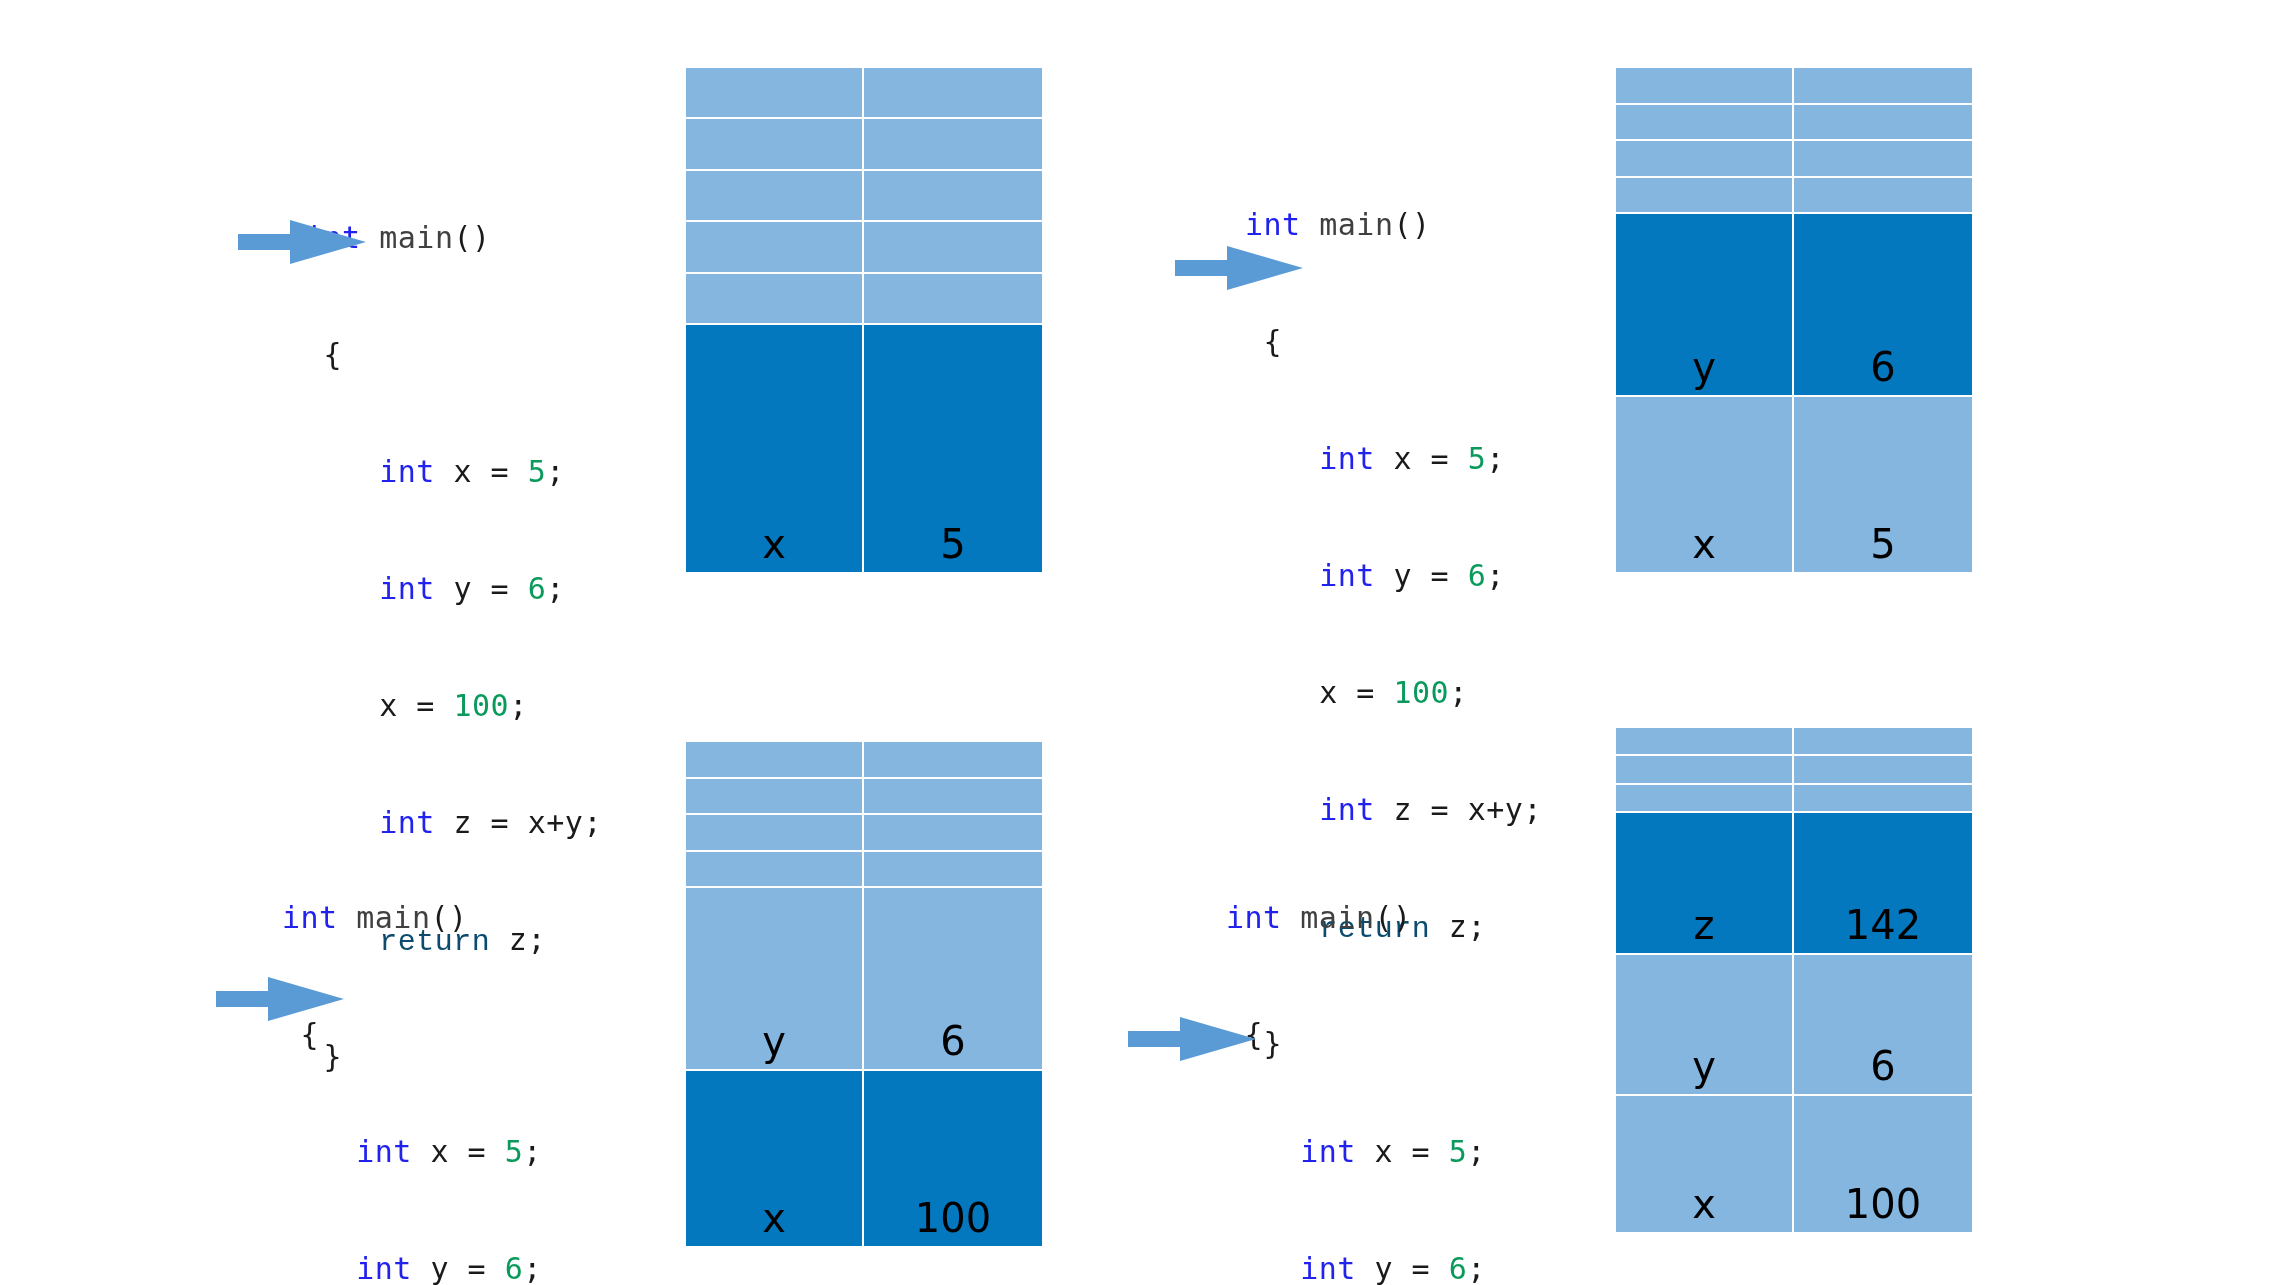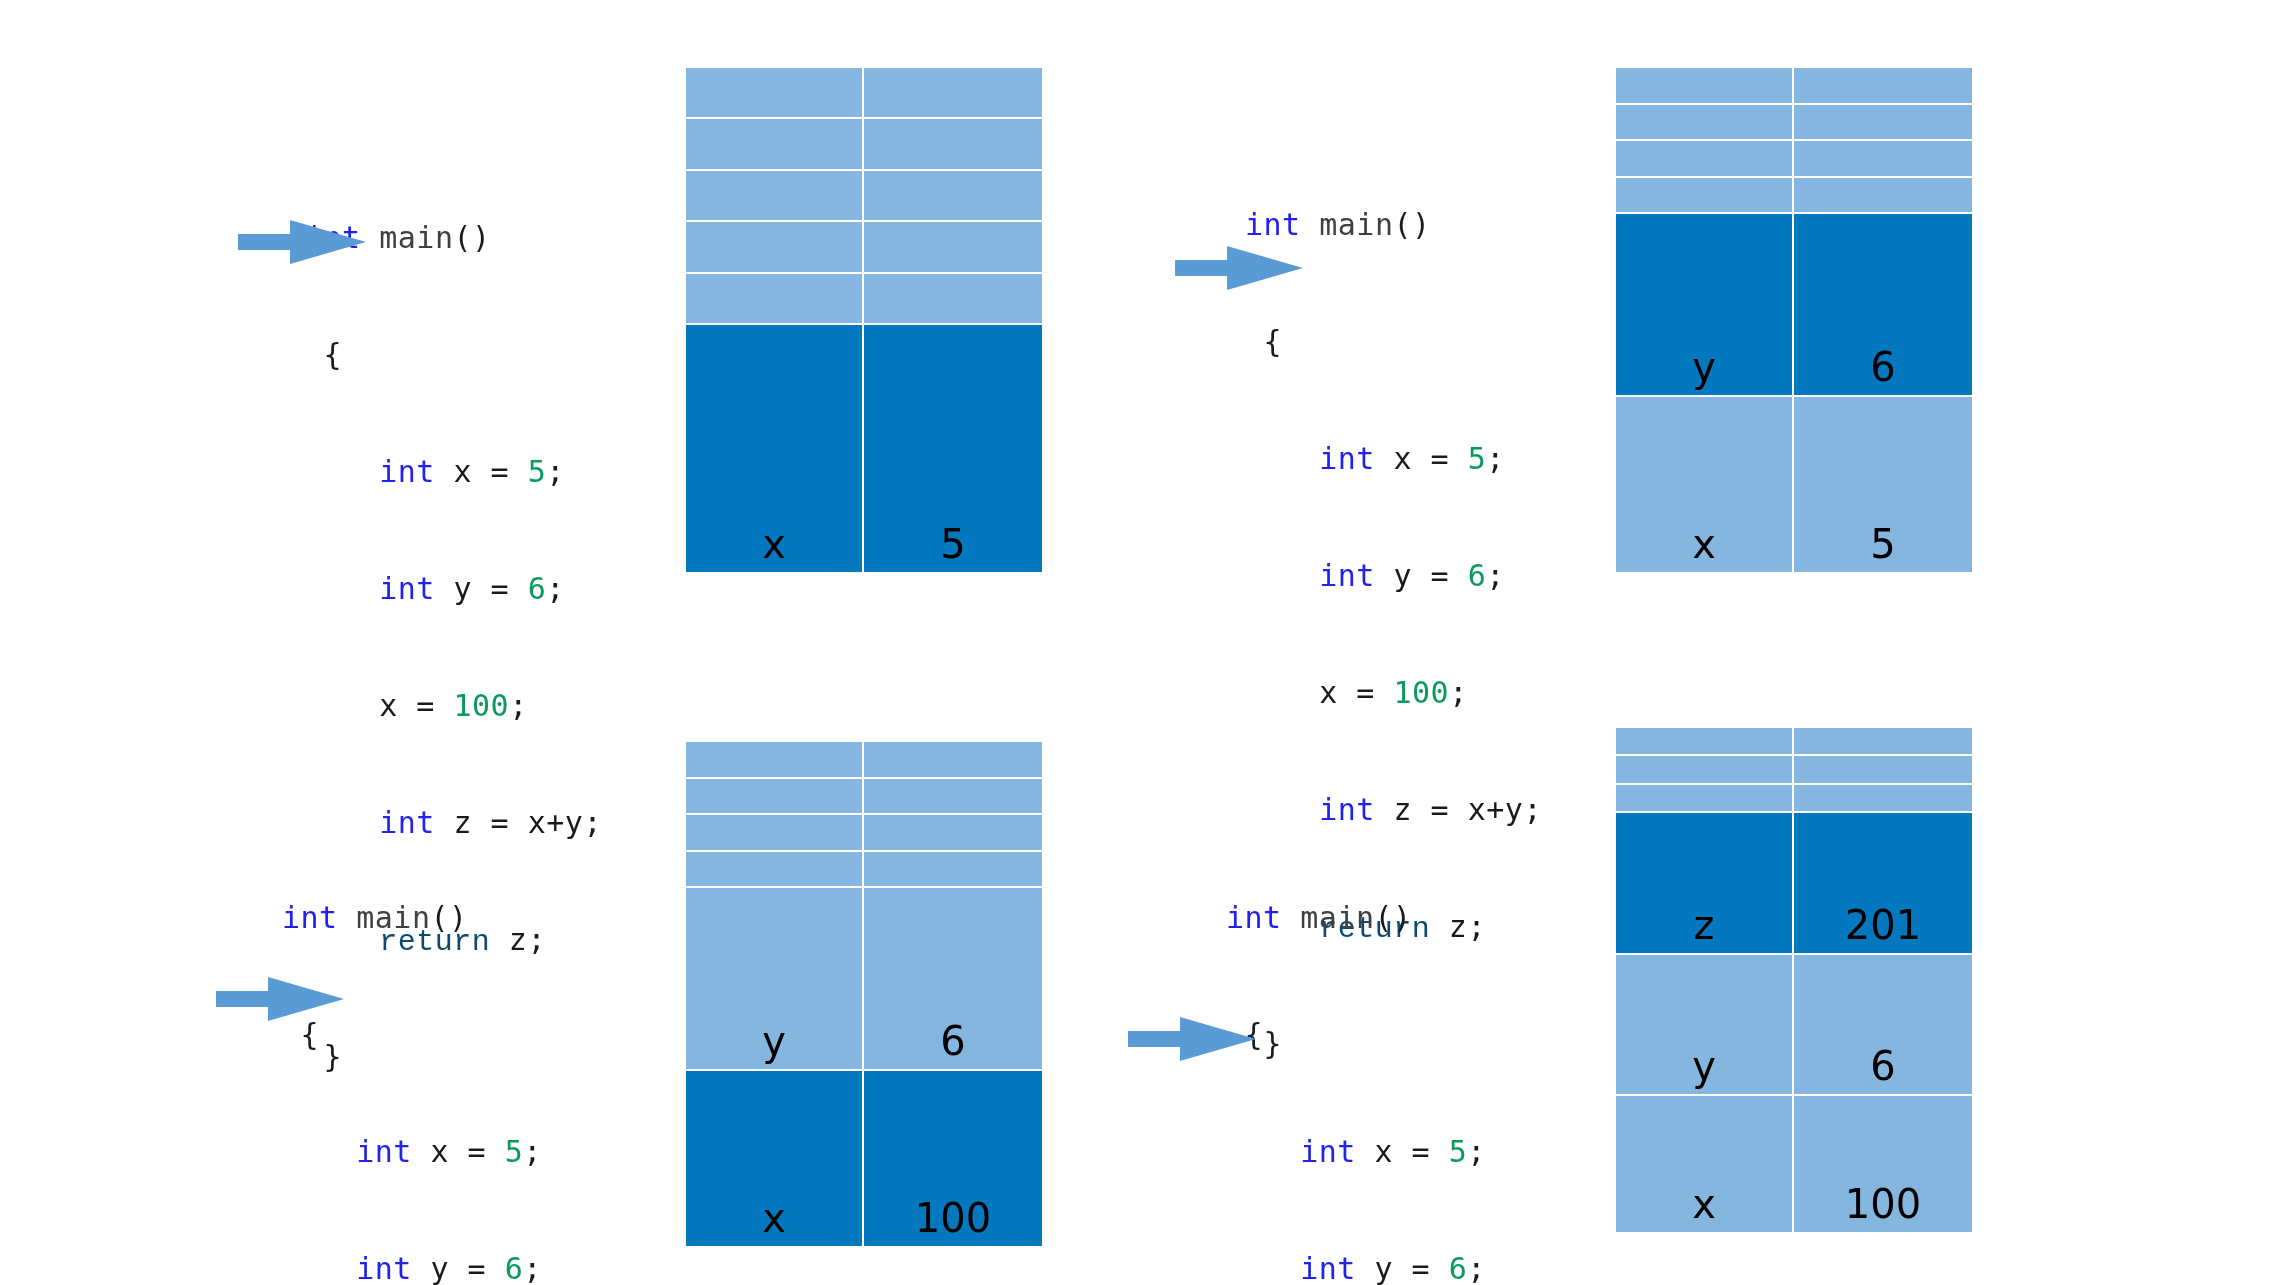--- a/index.html
+++ b/index.html
@@ -251,21 +251,21 @@
         <tr>
           <td class="empty"></td>
           <td class="last-col empty"></td>
         </tr>
         <tr>
           <td class="empty"></td>
           <td class="last-col empty"></td>
         </tr>
         <tr>
           <td class="filled">z</td>
-          <td class="last-col filled">201</td>
+          <td class="last-col filled">142</td>
         </tr>
         <tr>
           <td>y</td>
           <td class="last-col">6</td>
         </tr>
         <tr class="last-row">
           <td>x</td>
           <td class="last-col">100</td>
         </tr>
       </tbody>

